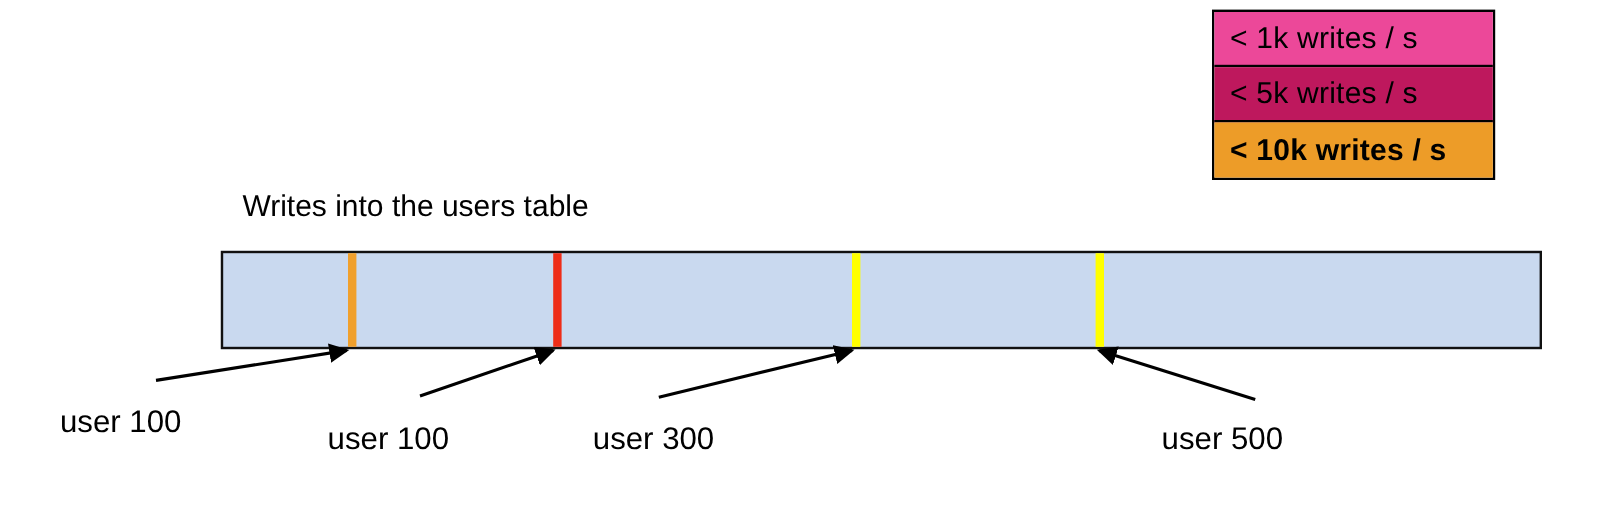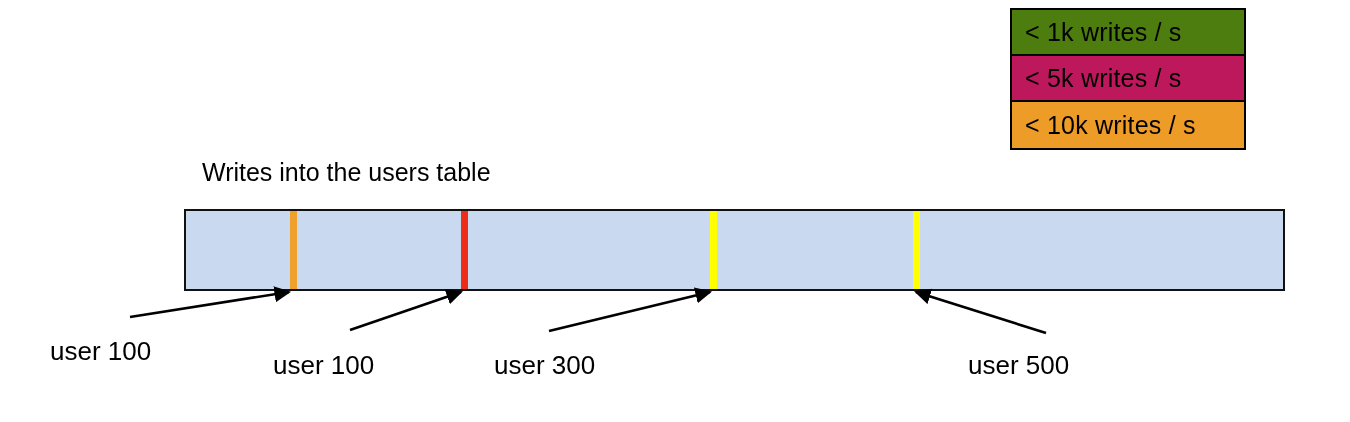--- a/index.html
+++ b/index.html
@@ -82,27 +82,27 @@
     position: absolute;
     font-size: 26px;
     line-height: 1;
     white-space: nowrap;
   }
 </style>
 </head>
 <body>
 
 <div id="legend">
-  <div class="legend-row" style="background: #4d7c0f;">
+  <div class="legend-row" style="background: #ec4899;">
     <span>&lt; 1k writes / s</span>
   </div>
   <div class="legend-row" style="background: #be185d;">
     <span>&lt; 5k writes / s</span>
   </div>
-  <div class="legend-row" style="background: rgb(237, 156, 40);">
+  <div class="legend-row" style="background: rgb(237, 156, 40); font-weight: bold;">
     <span>&lt; 10k writes / s</span>
   </div>
 </div>
 
 <div id="chart-title">Writes into the users table</div>
 
 <div id="bar" style="background: rgb(201, 217, 239); border-color: rgb(17, 17, 17);">
   <div class="stripe" style="background: rgb(240, 160, 44); left: 9.5%;"></div>
   <div class="stripe" style="background: rgb(238, 45, 24); left: 25.1%;"></div>
   <div class="stripe" style="background: rgb(255, 255, 0); left: 47.8%;"></div>

